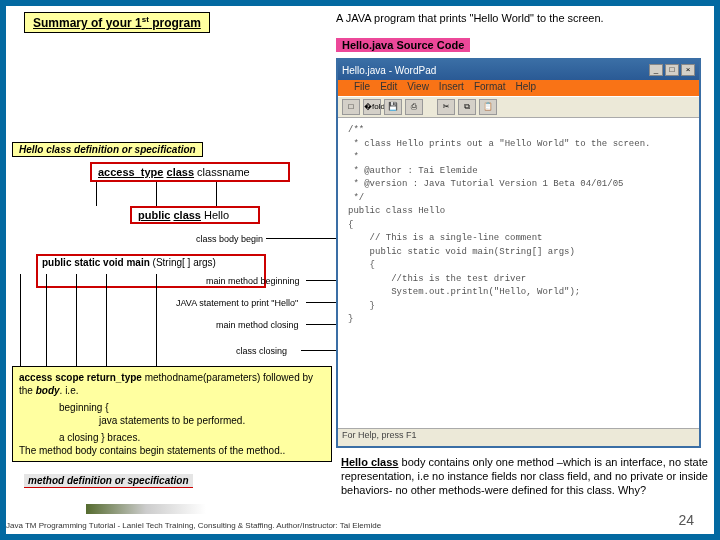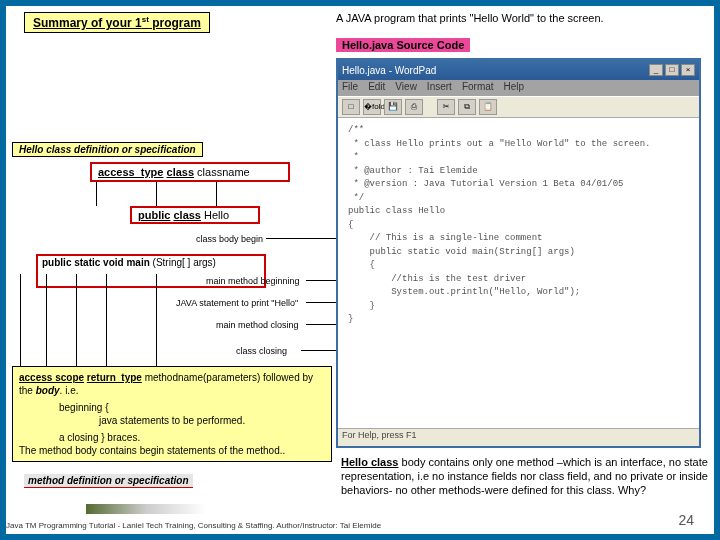--- a/index.html
+++ b/index.html
@@ -6,32 +6,32 @@
   body { width: 720px; height: 540px; background: #fff; font-family: Arial, sans-serif; font-size: 10px; position: relative; overflow: hidden; }
   .container { width: 720px; height: 540px; position: relative; border: 6px solid #0369a1; }
   .title-box { position: absolute; top: 6px; left: 18px; background: #ffffa0; border: 1px solid #000; padding: 2px 8px; font-size: 12px; font-weight: bold; text-decoration: underline; }
   .title-box sup { font-size: 8px; }
   .subtitle { position: absolute; top: 6px; left: 330px; font-size: 11px; }
   .source-label { position: absolute; top: 32px; left: 330px; background: #ec4899; padding: 1px 6px; font-size: 11px; font-weight: bold; }
   .wordpad { position: absolute; top: 52px; left: 330px; width: 365px; height: 390px; border: 2px solid #3a6ea5; background: #ece9d8; }
   .wp-titlebar { height: 20px; background: linear-gradient(#3a6ea5,#2a5a95); color: #fff; font-size: 10px; display: flex; align-items: center; padding: 0 4px; justify-content: space-between; }
   .wp-titlebar .wbtns { display: flex; gap: 2px; }
   .wbtn { width: 14px; height: 12px; background: #d4d0c8; border: 1px solid #888; font-size: 8px; text-align: center; line-height: 10px; color: #000; }
-  .wp-menu { height: 16px; background: #a3a3a3; font-size: 10px; padding: 1px 4px; color: #333; }
+  .wp-menu { height: 16px; background: #f97316; font-size: 10px; padding: 1px 16px; color: #333; }
   .wp-menu span { margin-right: 10px; }
   .wp-toolbar { height: 22px; background: #ece9d8; border-top: 1px solid #fff; border-bottom: 1px solid #aaa; display: flex; align-items: center; padding: 0 4px; gap: 3px; }
   .tbtn { width: 18px; height: 16px; background: #d4d0c8; border: 1px solid #999; font-size: 8px; text-align: center; line-height: 14px; }
   .wp-body { background: #fff; height: 310px; padding: 6px 10px; font-family: 'Courier New', monospace; font-size: 9px; color: #555; line-height: 1.5; filter: blur(0.4px); white-space: pre; overflow: hidden; }
   .wp-status { height: 16px; background: #ece9d8; border-top: 1px solid #aaa; font-size: 9px; padding: 1px 4px; color: #444; }
   .label-box { position: absolute; background: #ffffa0; border: 1px solid #000; padding: 1px 6px; font-size: 10px; }
   .red-box { border: 2px solid #c00; position: absolute; margin-left: 24px; }
   .annot { position: absolute; font-size: 9px; color: #000; }
   .conn-line { position: absolute; background: #000; }
   .bottom-box { position: absolute; left: 6px; top: 360px; width: 320px; border: 1px solid #000; background: #ffffa0; padding: 4px 6px; font-size: 10px; line-height: 1.3; }
-  .bottom-box .kw { font-weight: bold; text-decoration: underline; }
+  .bottom-box .kw { font-weight: bold; }
   .method-def-label { position: absolute; left: 18px; top: 468px; background: #e5e5e5; border-bottom: 1px solid #c00; padding: 1px 4px; font-size: 10px; font-style: italic; font-weight: bold; }
   .explain { position: absolute; left: 335px; top: 450px; width: 370px; font-size: 11px; line-height: 1.25; }
   .footer { position: absolute; bottom: 4px; left: 0; width: 100%; font-size: 8px; color: #333; }
   .pagenum { position: absolute; right: 20px; bottom: 6px; font-size: 14px; color: #555; }
   .footer-grad { position: absolute; bottom: 20px; left: 80px; width: 120px; height: 10px; background: linear-gradient(90deg,#556b2f,#ccc,transparent); }
   .tall-line { position: absolute; width: 1px; background: #000; }
 </style>
 </head>
 <body>
 

